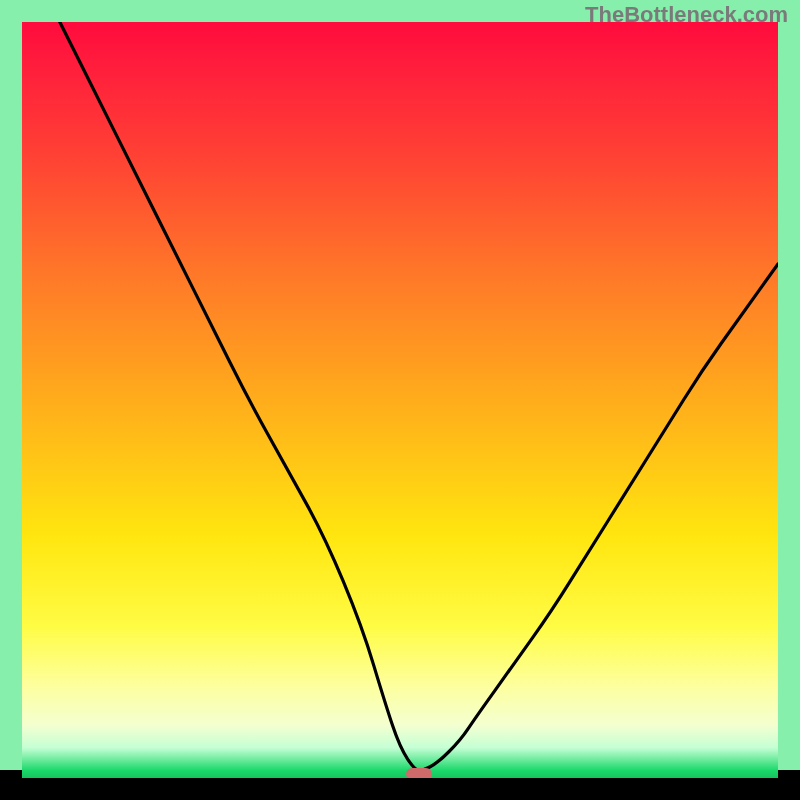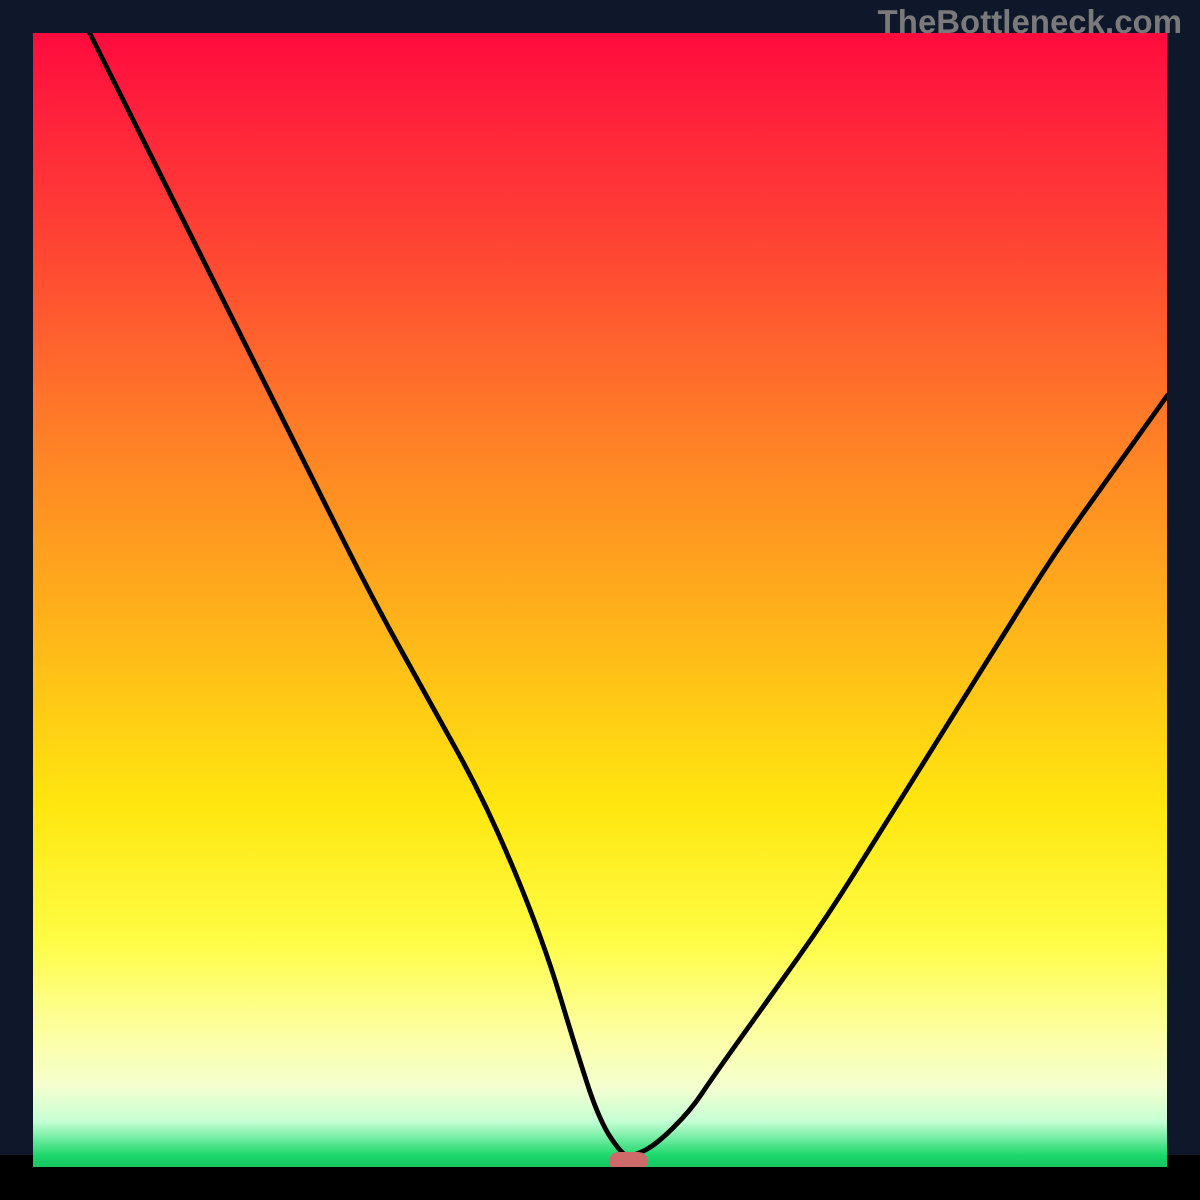--- a/index.html
+++ b/index.html
@@ -7,21 +7,21 @@
     padding: 0;
     width: 800px;
     height: 800px;
     background: #000000;
     overflow: hidden;
   }
   .outer {
     position: relative;
     width: 800px;
     height: 770px;
-    background: #0f172a;
+    background: #86efac;
   }
   .watermark {
     position: absolute;
     top: 2px;
     right: 12px;
     color: #7a7a7a;
     font-family: Arial, Helvetica, sans-serif;
     font-size: 22px;
     font-weight: 600;
     z-index: 10;

